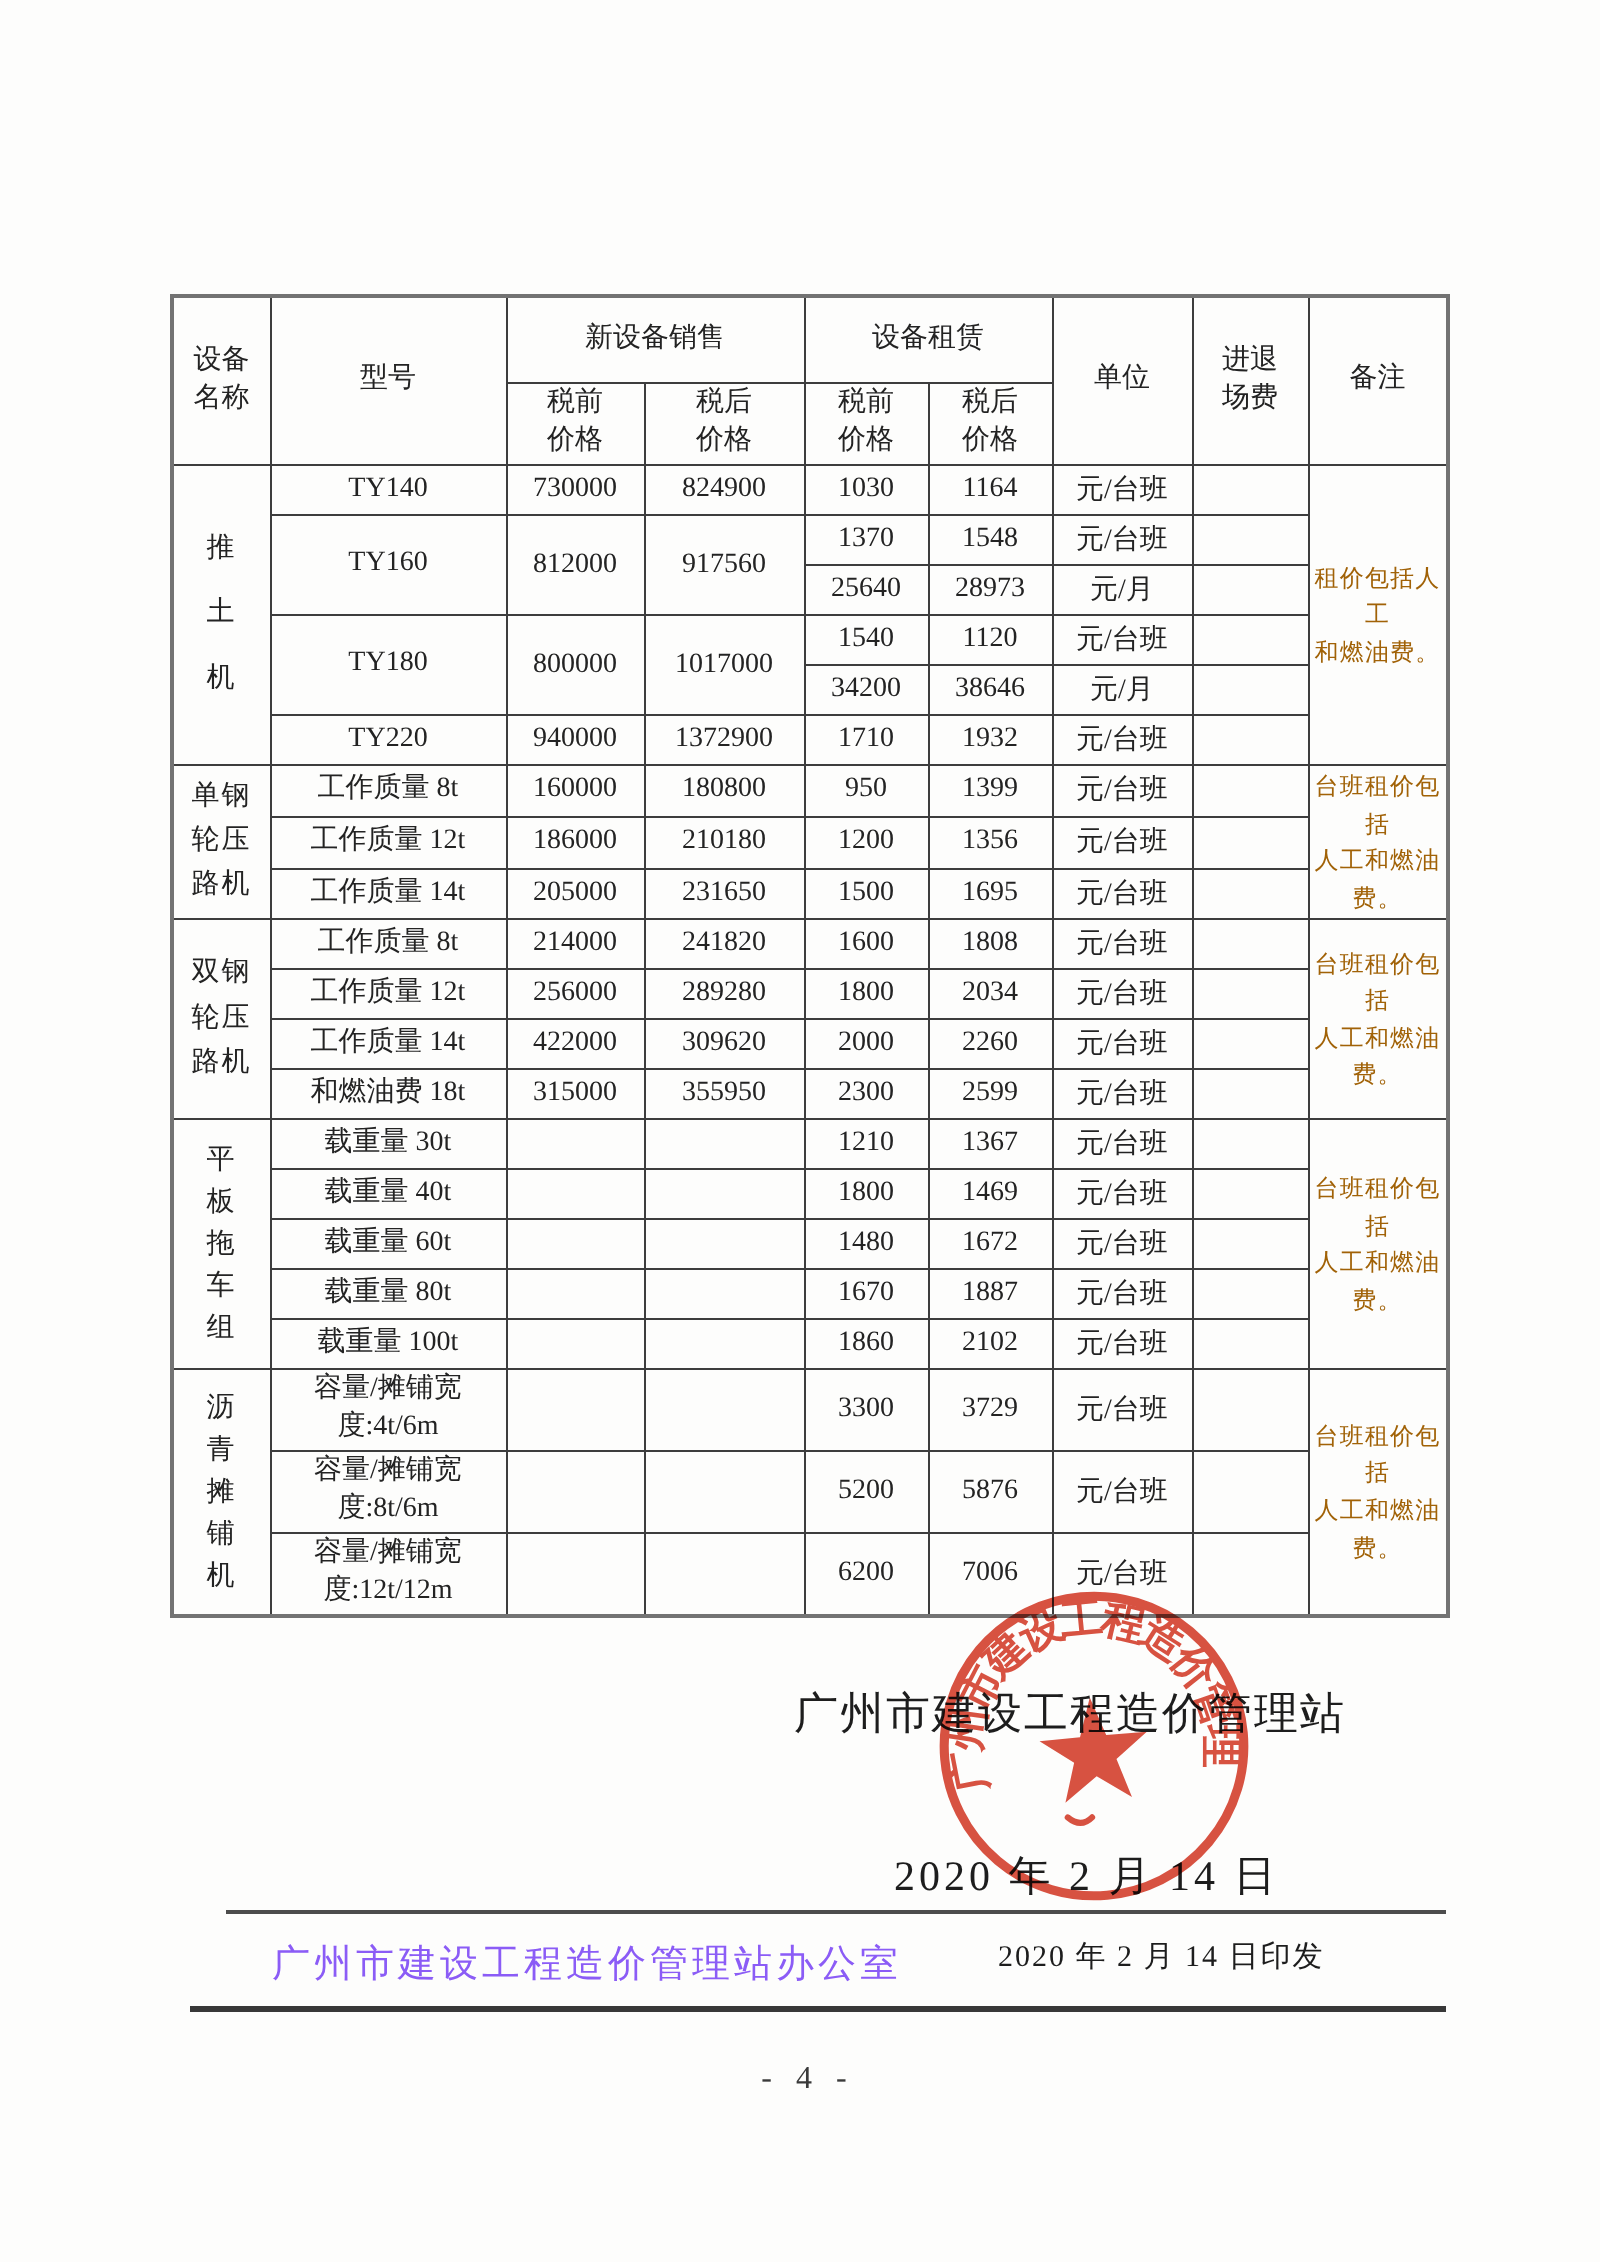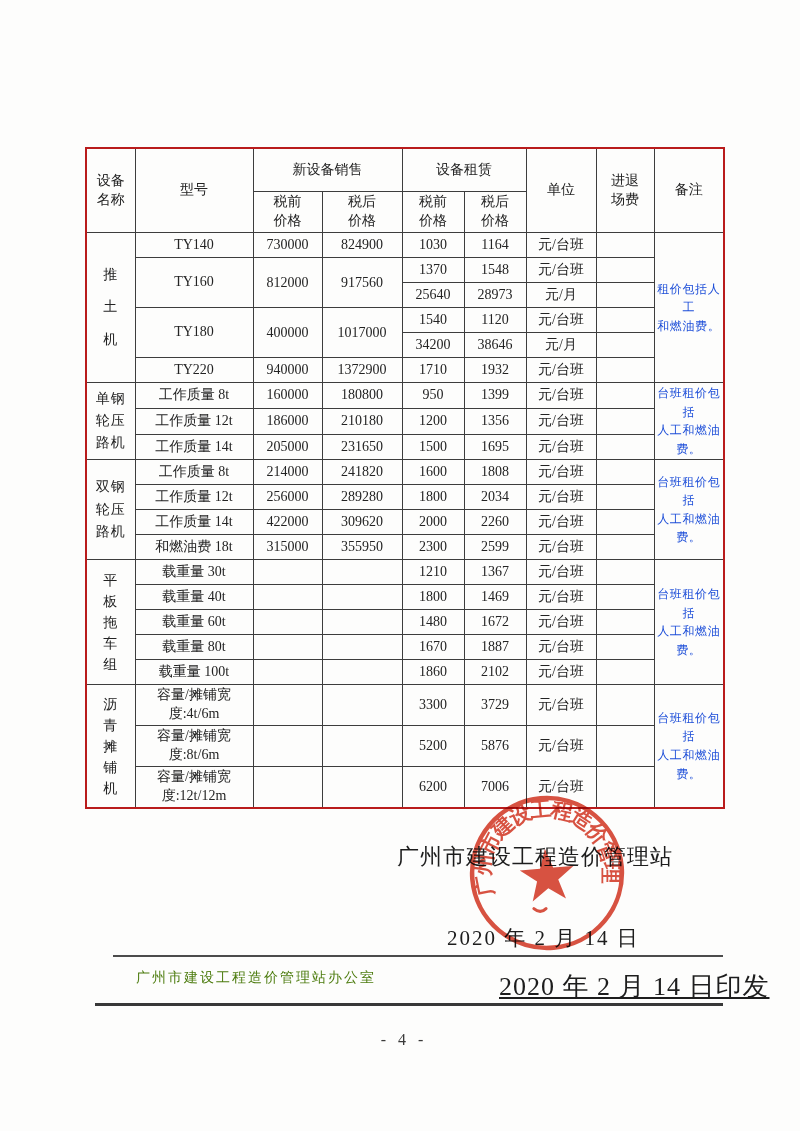--- a/index.html
+++ b/index.html
@@ -11,21 +11,21 @@
     position:relative;
     overflow:hidden;
   }
   .page { position:absolute; inset:0; background:#fdfdfc; }
 
   
   table.price {
     position:absolute; left:85px; top:147px;
     width:638px;
     border-collapse:collapse; table-layout:fixed;
-    border:2px solid #b91c1c;
+    border:2px solid #737373;
     font-size:14px; color:#232323;
   }
   table.price th, table.price td {
     border:1px solid #3d3d3d;
     text-align:center; vertical-align:middle;
     padding:1px 2px;
     overflow:hidden;
   }
   table.price thead tr.h1 th { height:40px; }
   table.price thead tr.h2 th { height:38px; }
@@ -33,21 +33,21 @@
   table.price tbody td { height:22px; }
   tr.g4 td { height:40px; }
   td.gname { white-space:pre-line; line-height:1.6; letter-spacing:1px; }
   tr.g0 td.gname { line-height:2.3; }
   tr.g3 td.gname, tr.g4 td.gname { line-height:1.5; }
   td.model { white-space:pre-line; line-height:1.35;margin-top:25px; }
   td.num, td.unit { font-size:14px; }
   td.remark {
     font-size:12px; line-height:1.55; letter-spacing:0.6px;
     text-align:left; padding:2px 4px; white-space:pre-line;
-    color:#1d4ed8;
+    color:#a16207;
   }
 
   
   .org-line {
     position:absolute; left:397px; top:842px;
     font-size:22px; letter-spacing:1px; color:#1d1d1d;
     white-space:nowrap;
   }
   .date-line {
     position:absolute; left:447px; top:924px;
@@ -59,25 +59,25 @@
     width:166px; height:166px;
     mix-blend-mode:multiply; opacity:0.88;
     pointer-events:none;
   }
 
   
   .rule1 { position:absolute; left:113px; top:955px; width:610px; height:2px; background:#4c4c4c; }
   .rule2 { position:absolute; left:95px;  top:1003px; width:628px; height:3px; background:#383838; }
   .office-line {
     position:absolute; left:136px; top:969px;
-    font-size:14px; letter-spacing:2px; color:#4d7c0f; white-space:nowrap;
+    font-size:19px; letter-spacing:2px; color:#8b5cf6; white-space:nowrap;
   }
   .print-line {
     position:absolute; left:499px; top:969px;
-    font-size:26px; letter-spacing:1px; color:#1d1d1d; white-space:nowrap;text-decoration:underline;
+    font-size:15px; letter-spacing:1px; color:#1d1d1d; white-space:nowrap;
   }
   .pagenum {
     position:absolute; left:85px; top:1031px; width:638px;
     text-align:center; font-size:16px; letter-spacing:4px; color:#3a3a3a;
   }
 </style>
 </head>
 <body>
 
 <div class="page">
@@ -142,21 +142,21 @@
           <td class="fee"></td>
         </tr>
         <tr class="g0">
           <td class="num">25640</td>
           <td class="num">28973</td>
           <td class="unit">元/月</td>
           <td class="fee"></td>
         </tr>
         <tr class="g0">
           <td class="model" rowspan="2">TY180</td>
-          <td class="num" rowspan="2">400000</td>
+          <td class="num" rowspan="2">800000</td>
           <td class="num" rowspan="2">1017000</td>
           <td class="num">1540</td>
           <td class="num">1120</td>
           <td class="unit">元/台班</td>
           <td class="fee"></td>
         </tr>
         <tr class="g0">
           <td class="num">34200</td>
           <td class="num">38646</td>
           <td class="unit">元/月</td>

